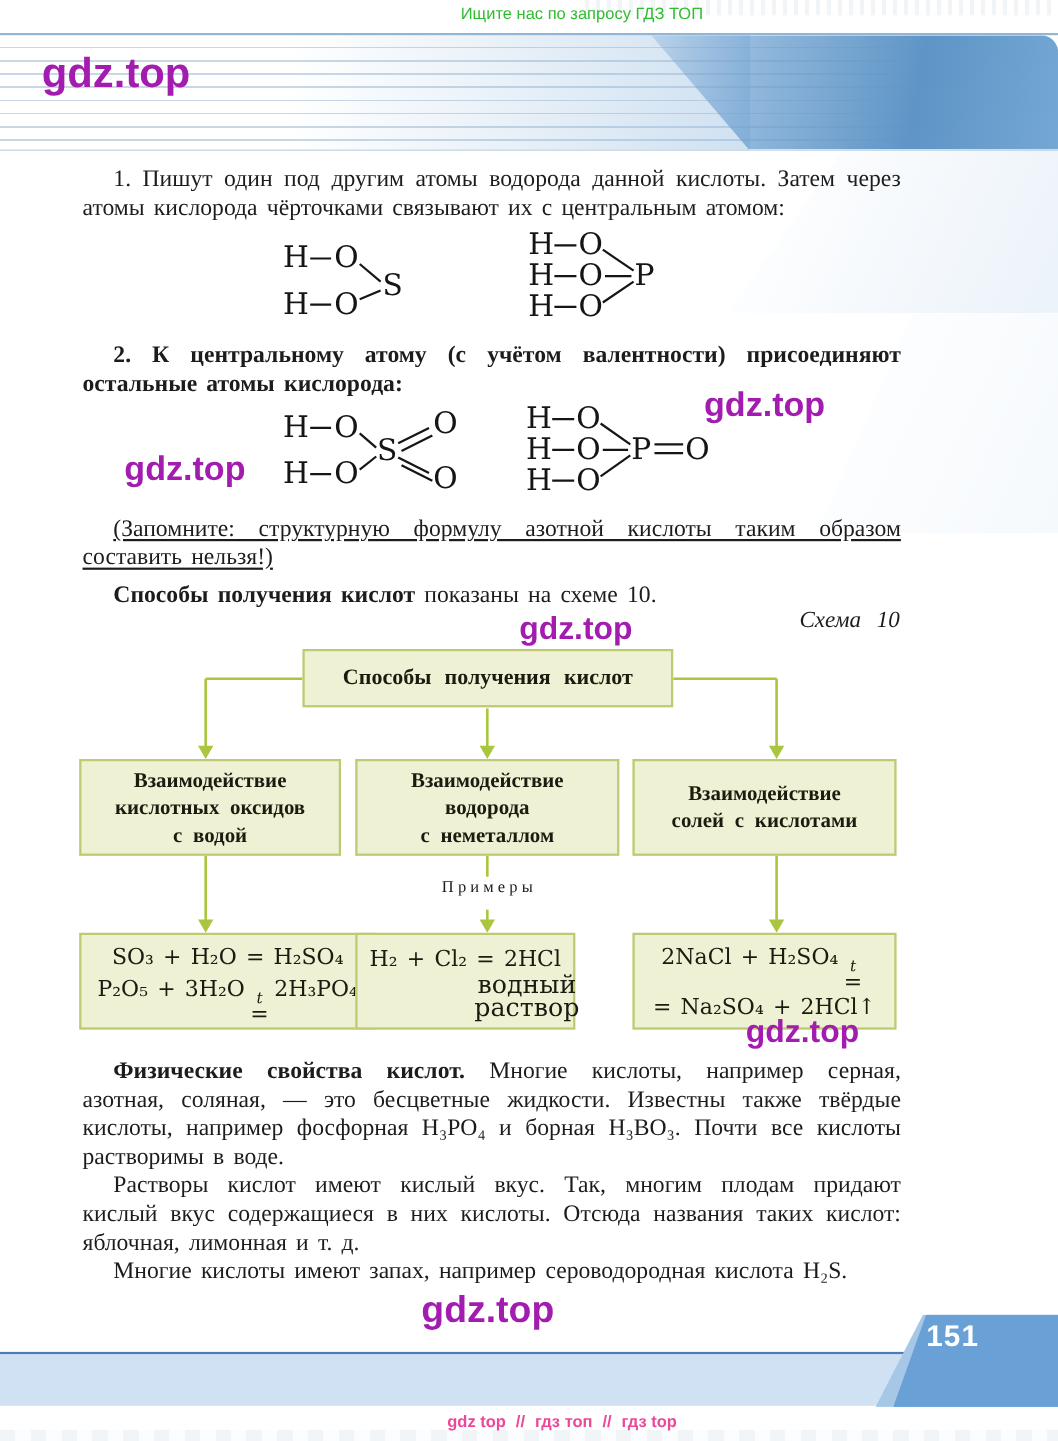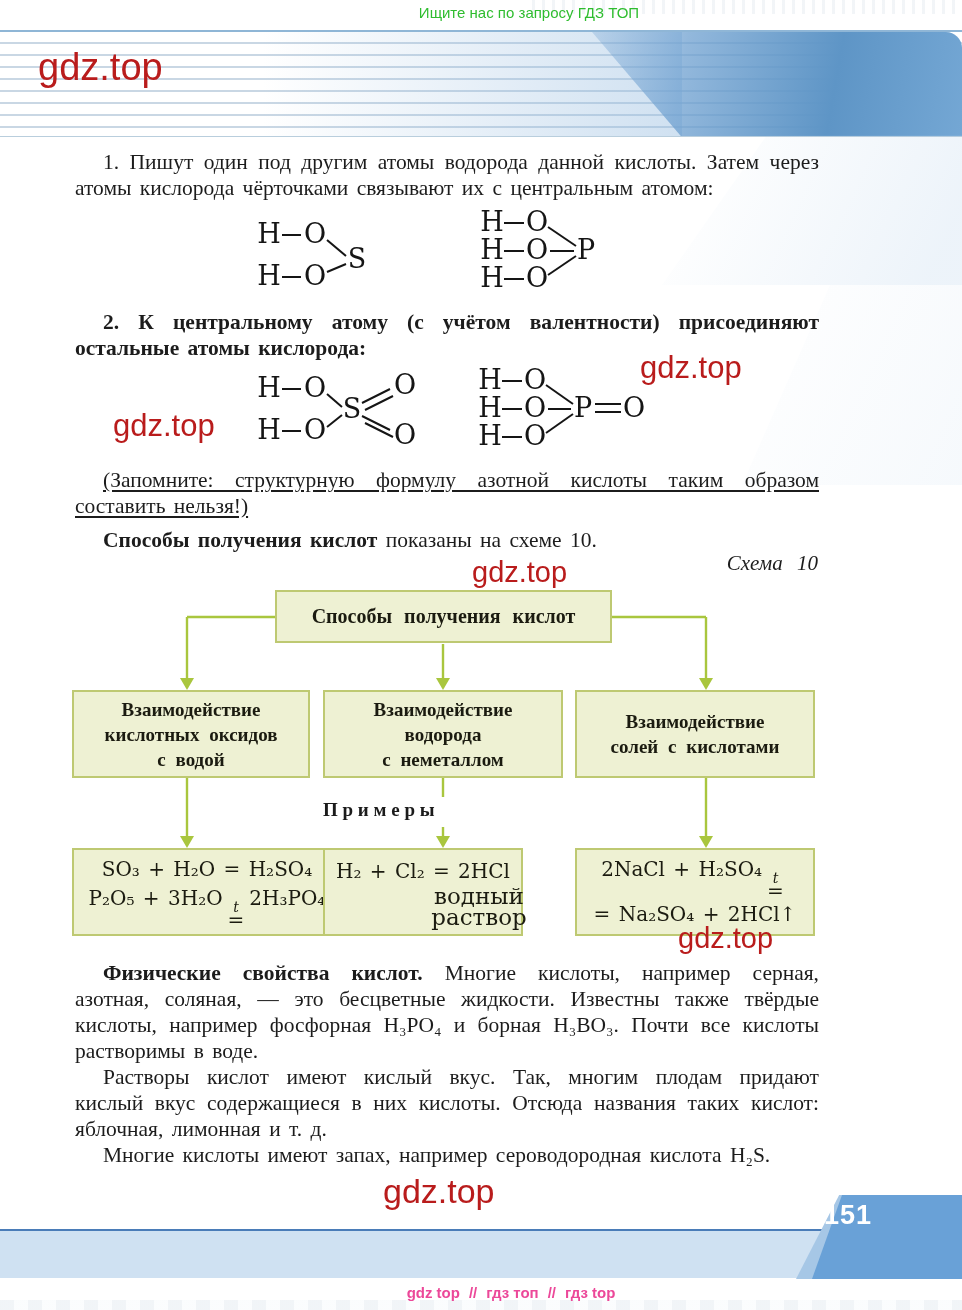--- a/index.html
+++ b/index.html
@@ -25,22 +25,22 @@
         clip-path:polygon(35% 0,100% 0,100% 100%,0 100%);}
   .streak-b{position:absolute;right:0;top:285px;width:220px;height:200px;opacity:.25;
         background:linear-gradient(115deg,rgba(160,195,228,0) 0%,rgba(160,195,228,0.4) 100%);
         clip-path:polygon(40% 0,100% 0,100% 100%,0 100%);}
   .top-tex{position:absolute;top:0;right:0;width:430px;height:14px;opacity:.4;
         background:repeating-linear-gradient(90deg,rgba(190,205,218,.5) 0 3px,transparent 3px 10px);}
   .bottom-tex{position:absolute;bottom:0;left:0;width:100%;height:10px;opacity:.6;
         background:repeating-linear-gradient(90deg,#e8eef3 0 14px,#f8fbfd 14px 28px);}
 
   
-  .wm{position:absolute;font-family:"Liberation Sans",sans-serif;color:#b91c1c;
-      white-space:nowrap;z-index:6;}
+  .wm{position:absolute;font-family:"Liberation Sans",sans-serif;color:#a21caf;
+      white-space:nowrap;z-index:6;font-weight:bold;}
   .wm-header{left:38px;top:46px;font-size:38px;}
   .wm-mid-right{left:640px;top:350px;font-size:31px;}
   .wm-mid-left{left:113px;top:408px;font-size:31px;}
   .wm-center{left:472px;top:556px;font-size:29px;}
   .wm-bottom-right{left:678px;top:922px;font-size:29px;}
   .wm-bottom-center{left:383px;top:1172px;font-size:34px;}
 
   
   .text{position:absolute;left:75px;width:744px;font-size:21.5px;line-height:26px;
         text-align:justify;word-spacing:3px;color:#1c1c1c;z-index:2;}
@@ -58,22 +58,22 @@
   
   .sbox{position:absolute;background:#eef1d3;border:2px solid #bec972;box-sizing:border-box;
         display:flex;align-items:center;justify-content:center;text-align:center;
         font-weight:bold;color:#1b1b10;z-index:2;}
   .sbox .lines{white-space:pre-line;}
   .root-box{left:275px;top:590px;width:337px;height:53px;font-size:20px;word-spacing:7px;}
   .branch{top:690px;height:88px;font-size:19px;line-height:25px;word-spacing:5px;}
   .branch1{left:72px;width:238px;}
   .branch2{left:323px;width:240px;}
   .branch3{left:575px;width:240px;}
-  .examples-label{position:absolute;left:323px;top:799px;width:240px;text-align:left;
-        font-size:19px;color:#1b1b1b;z-index:2;font-weight:bold;}
+  .examples-label{position:absolute;left:323px;top:799px;width:240px;text-align:center;
+        font-size:15px;color:#1b1b1b;z-index:2;}
   .eqbox{top:848px;height:88px;font-weight:normal;
         font-family:"DejaVu Serif","Liberation Serif",serif;font-size:20px;line-height:29px;
         flex-direction:column;word-spacing:2px;}
   .eqbox1{left:72px;width:270px;}
   .eqbox2{left:323px;width:200px;}
   .eqbox3{left:575px;width:240px;}
   .aq{font-size:23px;line-height:21px;transform:translateX(56px);}
   .teq{display:inline-flex;flex-direction:column;align-items:center;margin:0 5px;
        vertical-align:-7px;}
   .teq .tt{font-style:italic;font-size:14px;line-height:10px;}
@@ -82,21 +82,21 @@
   .scheme-svg line{stroke:#a9c63e;stroke-width:2.4;}
   .scheme-svg polygon{fill:#a9c63e;}
 
   
   .footer-line{position:absolute;top:1229px;left:0;width:100%;height:2px;background:#4a7cb8;z-index:3;}
   .footer-band{position:absolute;top:1231px;left:0;width:100%;height:47px;background:#cfe1f2;z-index:2;}
   .page-tab-light{position:absolute;left:796px;top:1195px;width:166px;height:84px;background:#a6c7e6;
         clip-path:polygon(26% 0,100% 0,100% 100%,0 100%);z-index:4;}
   .page-tab{position:absolute;left:812px;top:1195px;width:150px;height:84px;background:#69a1d7;
         clip-path:polygon(20% 0,100% 0,100% 100%,0 100%);z-index:5;}
-  .page-num{position:absolute;left:824px;top:1200px;z-index:6;color:#ffffff;
+  .page-num{position:absolute;left:842px;top:1200px;z-index:6;color:#ffffff;
         font:bold 27px "Liberation Sans",sans-serif;letter-spacing:1px;}
   .footer-links{position:absolute;top:1284px;left:0;width:100%;text-align:center;z-index:3;
         font:bold 15px "Liberation Sans",sans-serif;color:#ec4899;margin-left:30px;}
   .footer-links .sep{margin:0 9px;}
 </style>
 </head>
 <body>
 
 <div class="page">
 

